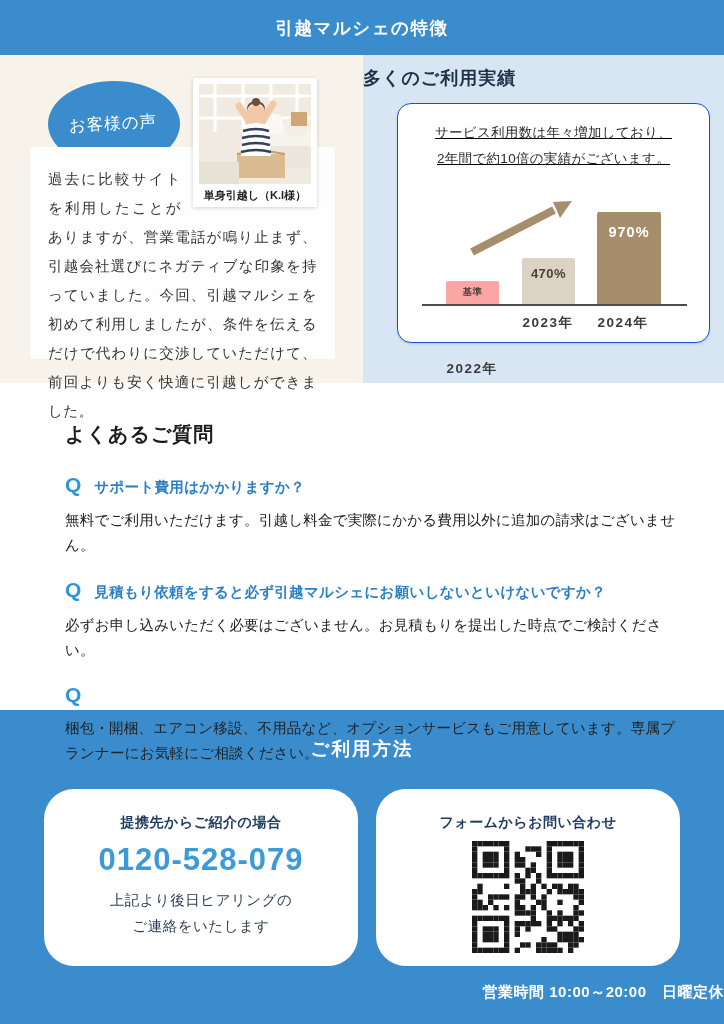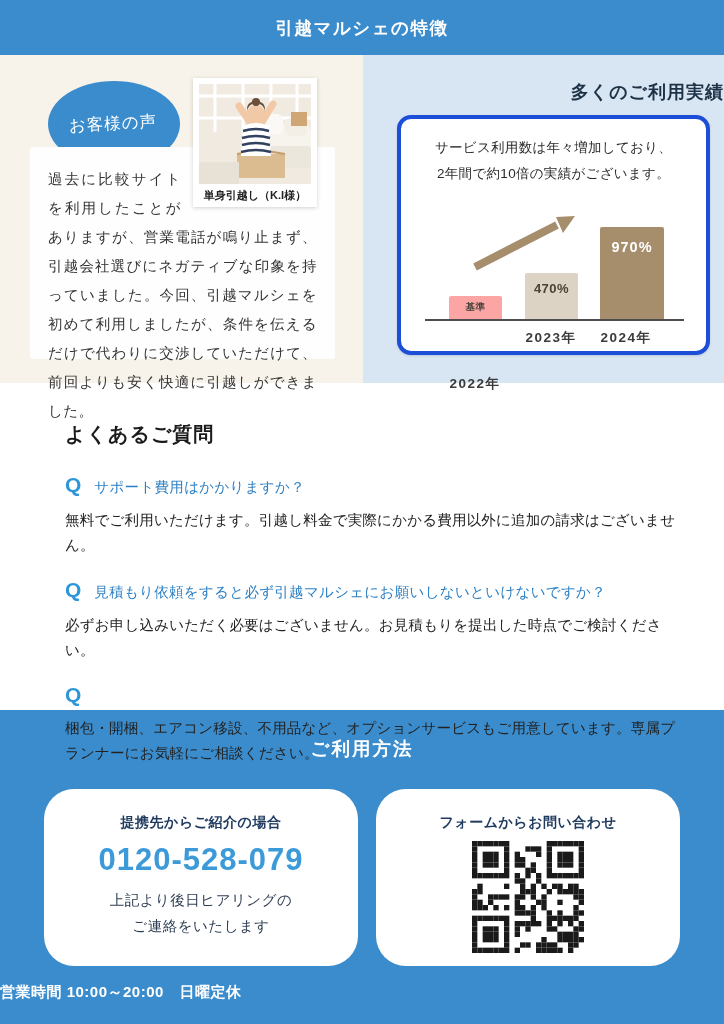--- a/index.html
+++ b/index.html
@@ -24,58 +24,58 @@
   
   .testimonial-card{position:absolute;left:30px;top:92px;width:305px;height:212px;background:#fefefe;border-radius:3px;
     padding:18px;box-sizing:border-box;}
   .polaroid{float:right;width:124px;margin:-87px 0 8px 12px;background:#fff;box-shadow:0 1px 4px rgba(0,0,0,.18);
     padding:6px 6px 4px;box-sizing:border-box;}
   .polaroid svg{display:block;}
   .polaroid-caption{margin-top:4px;font-size:11px;color:#222;text-align:center;white-space:nowrap;font-weight:bold;letter-spacing:0;}
   .testimonial-text{margin:0;font-size:14.5px;line-height:29px;color:#333;letter-spacing:.4px;text-align:justify;}
 
   
-  .results-title{margin:0;padding-top:25px;text-align:right;font-size:18px;font-weight:bold;color:#1d3246;letter-spacing:1px;}
-  .chart-card{position:absolute;left:34px;top:60px;width:313px;height:240px;background:#fff;border:4px solid #1d4ed8;
-    border-radius:14px;box-sizing:border-box;box-shadow:0 1px 2px rgba(90,110,140,.25);}
+  .results-title{margin:0;padding-top:11px;text-align:left;font-size:18px;font-weight:bold;color:#1d3246;letter-spacing:1px;}
+  .chart-card{position:absolute;left:34px;top:48px;width:313px;height:240px;background:#fff;border:1px solid #1d4ed8;
+    border-radius:14px;box-sizing:border-box;box-shadow:0 1px 2px rgba(90,110,140,.25);text-decoration:underline;}
   .chart-desc{margin:16px 0 0;text-align:center;font-size:13.5px;line-height:26px;color:#2b2b2b;letter-spacing:.3px;}
   .chart-area{position:absolute;left:0;top:0;width:100%;height:100%;}
   .axis-line{position:absolute;left:24px;right:22px;top:200px;height:2px;background:#4d4d4d;}
   .bar{position:absolute;display:flex;justify-content:center;border-radius:2px 2px 0 0;}
   .bar-label{font-weight:bold;letter-spacing:.5px;}
   .bar-1{left:48px;width:53px;}
   .bar-2{left:124px;width:53px;}
   .bar-3{left:199px;width:64px;}
   .bar-1 .bar-label{font-size:9.5px;color:#44403a;align-self:center;}
   .bar-2 .bar-label{font-size:13px;color:#4a4436;margin-top:8px;}
   .bar-3 .bar-label{font-size:14.5px;color:#fff;margin-top:12px;letter-spacing:1px;}
   .year-label{position:absolute;top:210px;width:70px;text-align:center;font-size:13.5px;font-weight:bold;color:#3b3b3b;letter-spacing:1.5px;}
   .year-1{left:39px;margin-top:46px;}.year-2{left:115px;}.year-3{left:190px;}
   .growth-arrow{position:absolute;left:56px;top:82px;}
 
   
   .faq{height:327px;background:#fff;box-sizing:border-box;padding:38px 34px 0 65px;}
   .faq-title{margin:0 0 26px;font-size:20px;font-weight:bold;color:#1b1b1b;letter-spacing:1px;}
   .faq-q{display:flex;align-items:baseline;gap:13px;margin-top:21px;}
   .q-mark{font-size:21px;font-weight:bold;color:#2d96d9;line-height:1;}
-  .q-text{font-size:14.5px;font-weight:normal;color:#2b7fc4;letter-spacing:.3px;}
+  .q-text{font-size:14.5px;font-weight:bold;color:#2b7fc4;letter-spacing:.3px;}
   .faq-a{margin:11px 0 0;font-size:14.5px;color:#222;line-height:25px;letter-spacing:.2px;}
 
   
   .usage{height:378px;background:#3a8ccd;box-sizing:border-box;padding-top:26px;}
   .usage-title{margin:0;text-align:center;color:#fff;font-size:18.5px;font-weight:bold;letter-spacing:2px;}
   .usage-cards{display:flex;justify-content:center;gap:18px;margin-top:28px;}
   .usage-card{background:#fff;border-radius:30px;height:177px;box-sizing:border-box;text-align:center;}
   .phone-card{width:314px;}
   .form-card{width:304px;}
   .card-heading{margin:0;padding-top:25px;font-size:14px;font-weight:bold;color:#1e3a5f;letter-spacing:.5px;}
   .phone-number{margin:10px 0 0;font-size:31px;font-weight:bold;color:#3d9ad9;letter-spacing:1px;}
   .phone-note{margin:9px 0 0;font-size:14.5px;color:#2e3d52;line-height:26px;letter-spacing:.5px;}
   .qr-wrap{margin-top:9px;display:flex;justify-content:center;}
-  .hours{margin:17px 0 0;text-align:left;color:#fff;font-size:15px;font-weight:bold;letter-spacing:.5px;}
+  .hours{margin:17px 0 0;text-align:right;color:#fff;font-size:15px;font-weight:bold;letter-spacing:.5px;}
 
   .bottom-strip{height:11px;background:#dbe7f3;}
 </style>
 </head>
 <body>
 
 <div class="page">
 
   <div class="top-bar">
     <h1>引越マルシェの特徴</h1>

